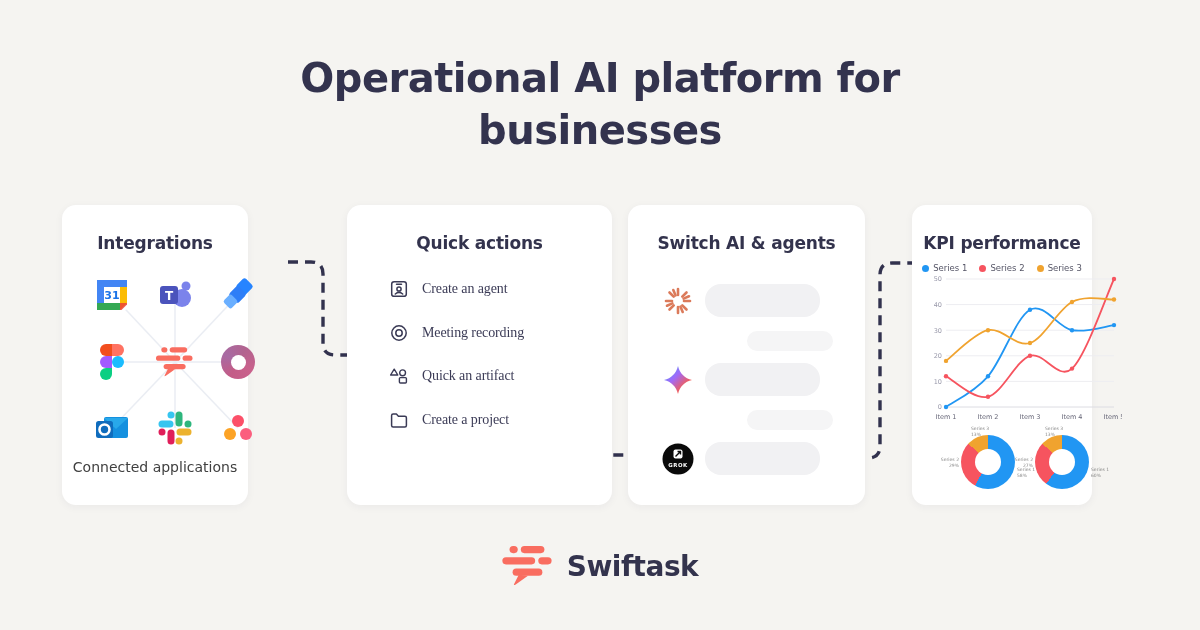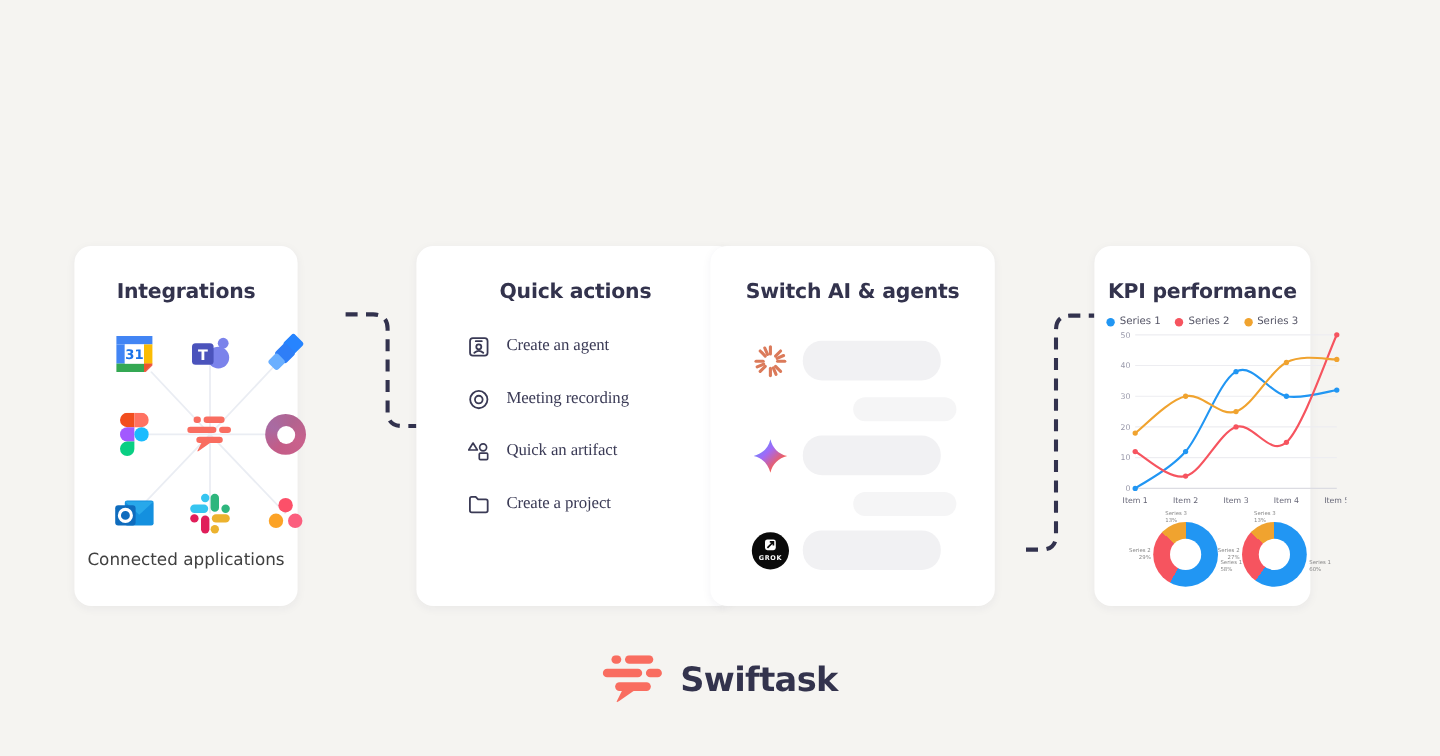--- a/index.html
+++ b/index.html
@@ -29,21 +29,21 @@
   .caption { position:absolute; bottom:30px; width:100%; text-align:center; font-size:14px; color:#404040; }
 
   
   .card-quick { left:347px; width:265px; }
   .qa-list { position:absolute; top:72px; left:42px; right:12px; }
   .qa-row { display:flex; align-items:center; height:24px; margin-bottom:19.5px; gap:13px; }
   .qa-row svg { width:20px; height:20px; flex:0 0 auto; }
   .qa-label { font-size:14px; color:#3B3B56; letter-spacing:-0.1px;font-family:Liberation Serif, serif; }
 
   
-  .card-switch { left:592px; width:237px; }
+  .card-switch { left:628px; width:237px; }
   .ai-row { position:absolute; left:34px; display:flex; align-items:center; }
   .ai-icon { width:32px; height:32px; display:flex; align-items:center; justify-content:center; }
   .ai-bar { position:absolute; left:77px; width:115px; height:33px; border-radius:16px; background:#F1F1F3; }
   .ai-bar-sm { position:absolute; left:119px; width:86px; height:20px; border-radius:10px; background:#F5F5F6; }
 
   
   .card-kpi { left:912px; width:180px; }
   .kpi-legend { position:absolute; top:58px; left:0; right:0; display:flex; justify-content:center; gap:12px; }
   .legend-item { display:flex; align-items:center; gap:4px; font-size:8.5px; color:#556; }
   .legend-dot { width:7px; height:7px; border-radius:50%; }
@@ -58,20 +58,21 @@
 
   
   .brand { position:absolute; left:0; right:0; top:546px; display:flex; align-items:center; justify-content:center; gap:13px; }
   .brand-name { font-size:28px; font-weight:800; color:#33334D; letter-spacing:-0.5px; }
 </style>
 </head>
 <body>
 
 <div class="page">
 
+  <h1 class="main-title">Operational AI platform for businesses</h1>
 
   <svg class="connectors" width="1200" height="630">
     <path d="M288 262 H311 Q323 262 323 274 V343 Q323 355 335 355 H347" fill="none" stroke="#32324E" stroke-width="3.4" stroke-dasharray="10 7"></path>
     <path d="M570 353 H584 Q596 353 596 365 V443 Q596 455 608 455 H628" fill="none" stroke="#32324E" stroke-width="3.4" stroke-dasharray="10 7"></path>
     <path d="M855 458 H868 Q880 458 880 446 V275 Q880 263 892 263 H912" fill="none" stroke="#32324E" stroke-width="3.4" stroke-dasharray="10 7"></path>
   </svg>
 
   <section class="card card-integrations">
     <h2>Integrations</h2>
     <div class="int-area">

